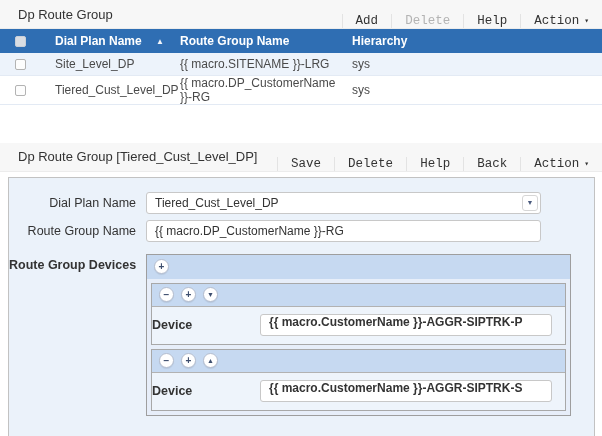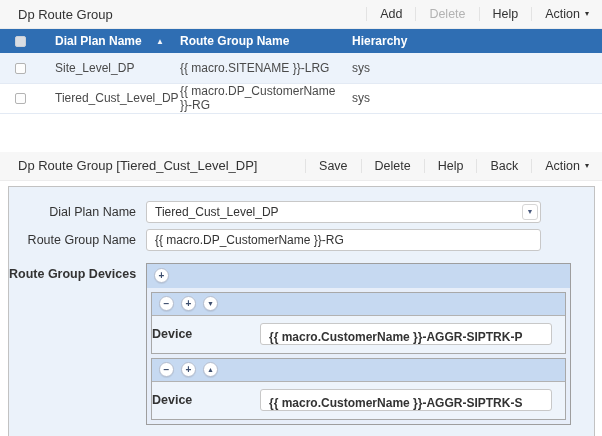--- a/index.html
+++ b/index.html
@@ -4,35 +4,35 @@
 <style>
   * { box-sizing: border-box; margin: 0; padding: 0; }
   html,body { width: 602px; height: 436px; background: #ffffff;
     font-family: "Liberation Sans", sans-serif; font-size: 12px; color: #333;
     overflow: hidden; }
 
   
   .panel-header { display: flex; align-items: stretch; height: 29px;
     background: #f7f7f7; border-bottom: 1px solid #ececec; }
   .panel-title { align-self: center; padding-left: 18px; font-size: 13px; color: #333; }
-  .toolbar { margin-left: auto; display: flex; align-items: center; }
+  .toolbar { margin-left: auto; display: flex; align-items: flex-end; font-family: Liberation Mono, monospace; }
   .tbtn { display: flex; align-items: center; padding: 0 13px;
     font-size: 12.5px; color: #333; border-left: 1px solid #e3e3e3; cursor: pointer; white-space: nowrap; }
   .tbtn.disabled { color: #b3b3b3; }
   .caret { font-size: 8px; margin-left: 5px; color: #333; line-height: 1; }
 
   
   table { width: 100%; border-collapse: collapse; table-layout: fixed; }
   col.c-check { width: 40px; } col.c-dial { width: 132px; } col.c-route { width: 172px; }
   thead th { background: #2f6eb3; color: #fff; font-size: 12px; font-weight: 700;
     height: 24px; text-align: left; padding: 0 0 0 8px; }
   thead th.th-check { padding: 0; text-align: center; }
   .th-inner { display: flex; align-items: center; justify-content: space-between; padding: 0 8px 0 7px; }
   .sort-icon { font-size: 8px; color: #f2f5fa; }
-  tbody td { height: 30px; font-size: 12px; color: #4a4a4a; padding: 0 0 0 8px;
+  tbody td { height: 22px; font-size: 12px; color: #4a4a4a; padding: 0 0 0 8px;
     border-bottom: 1px solid #e3eaf4; }
   tbody td.td-check { padding: 0; text-align: center; }
   tbody tr.alt { background: #edf3fb; }
   td.indent, th.indent { padding-left: 15px; }
 
   .checkbox { display: inline-block; width: 11px; height: 11px; border-radius: 2px;
     border: 1px solid #b3b3b3; background: #fdfdfd; vertical-align: middle; cursor: pointer; }
   .checkbox.hdr { border: 1px solid #c9cfd8; background: #d9dde3; }
 
   .spacer { height: 38px; background: #fff; }
@@ -59,21 +59,21 @@
   .group .bar { height: 23px; border-bottom: 1px solid #b2b2b2; }
   .circle-btn { width: 15px; height: 15px; border-radius: 50%; background: #fff;
     border: 1px solid #b4bdce; color: #3d4e6e; display: inline-flex; align-items: center;
     justify-content: center; margin-left: 7px; cursor: pointer; font-size: 10px;
     line-height: 1; box-shadow: 0 1px 1px rgba(0,0,0,.08); }
   .circle-btn .arrow { font-size: 7px; }
   .group-content { padding: 7px 0 8px 0; }
   .device-row { display: flex; align-items: center; }
   .device-label { width: 108px; text-align: left; padding-right: 10px; font-size: 12.5px; color: #333; }
   .device-input { width: 292px; height: 22px; background: #fff; border: 1px solid #c8c8c8;
-    border-radius: 3px; display: flex; align-items: flex-end; padding-left: 8px;
+    border-radius: 3px; display: flex; align-items: flex-start; padding-left: 8px;
     font-size: 12px; color: #333; }
 </style>
 </head>
 <body>
 
 <div>
   <div class="panel-header">
     <div class="panel-title">Dp Route Group</div>
     <div class="toolbar">
       <div class="tbtn">Add</div>

